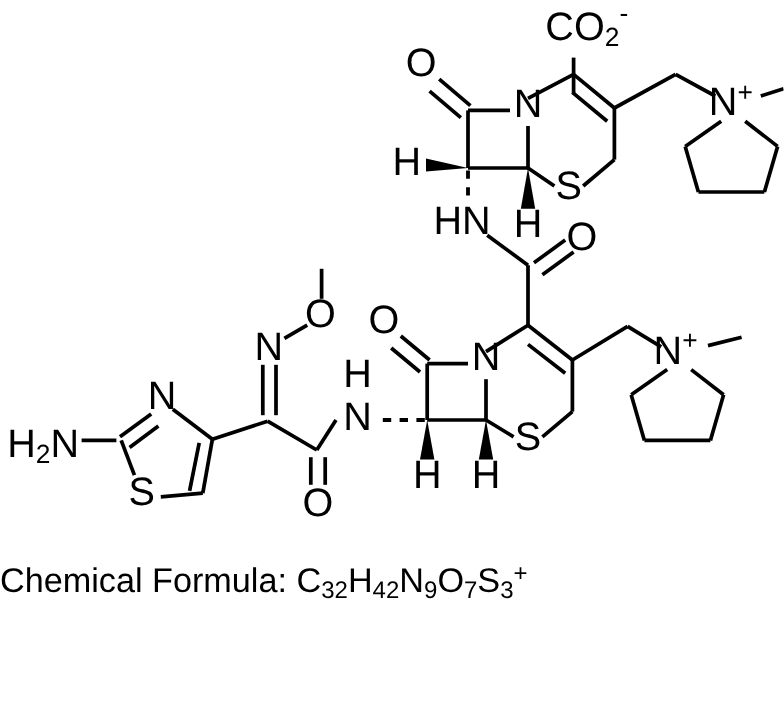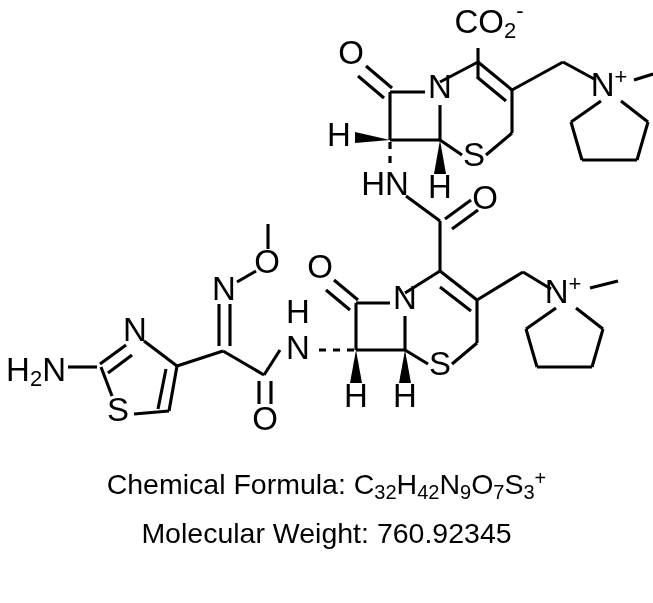--- a/index.html
+++ b/index.html
@@ -56,21 +56,21 @@
   .atom-sup {
     font-family: "Liberation Sans", sans-serif;
     font-size: 22px;
     fill: #000000;
   }
   .caption-block {
     position: absolute;
     left: 0;
     top: 458px;
     width: 653px;
-    text-align: center;
+    text-align: left;
   }
   .caption-line {
     font-family: "Liberation Sans", sans-serif;
     font-size: 28.5px;
     color: #000000;
     line-height: 41px;
     white-space: nowrap;
   }
   .caption-line sub {
     font-size: 20px;
@@ -247,16 +247,13 @@
       <tspan>H</tspan><tspan class="atom-sub" dy="8">2</tspan><tspan dy="-8">N</tspan>
     </text>
   </g>
 
 </svg>
 
 <div class="caption-block">
   <div class="caption-line">
     <span>Chemical Formula: </span><span>C<sub>32</sub>H<sub>42</sub>N<sub>9</sub>O<sub>7</sub>S<sub>3</sub><sup>+</sup></span>
   </div>
-  <div class="caption-line">
-    <span>Molecular Weight: </span><span>760.92345</span>
-  </div>
 </div>
 
 </body></html>

